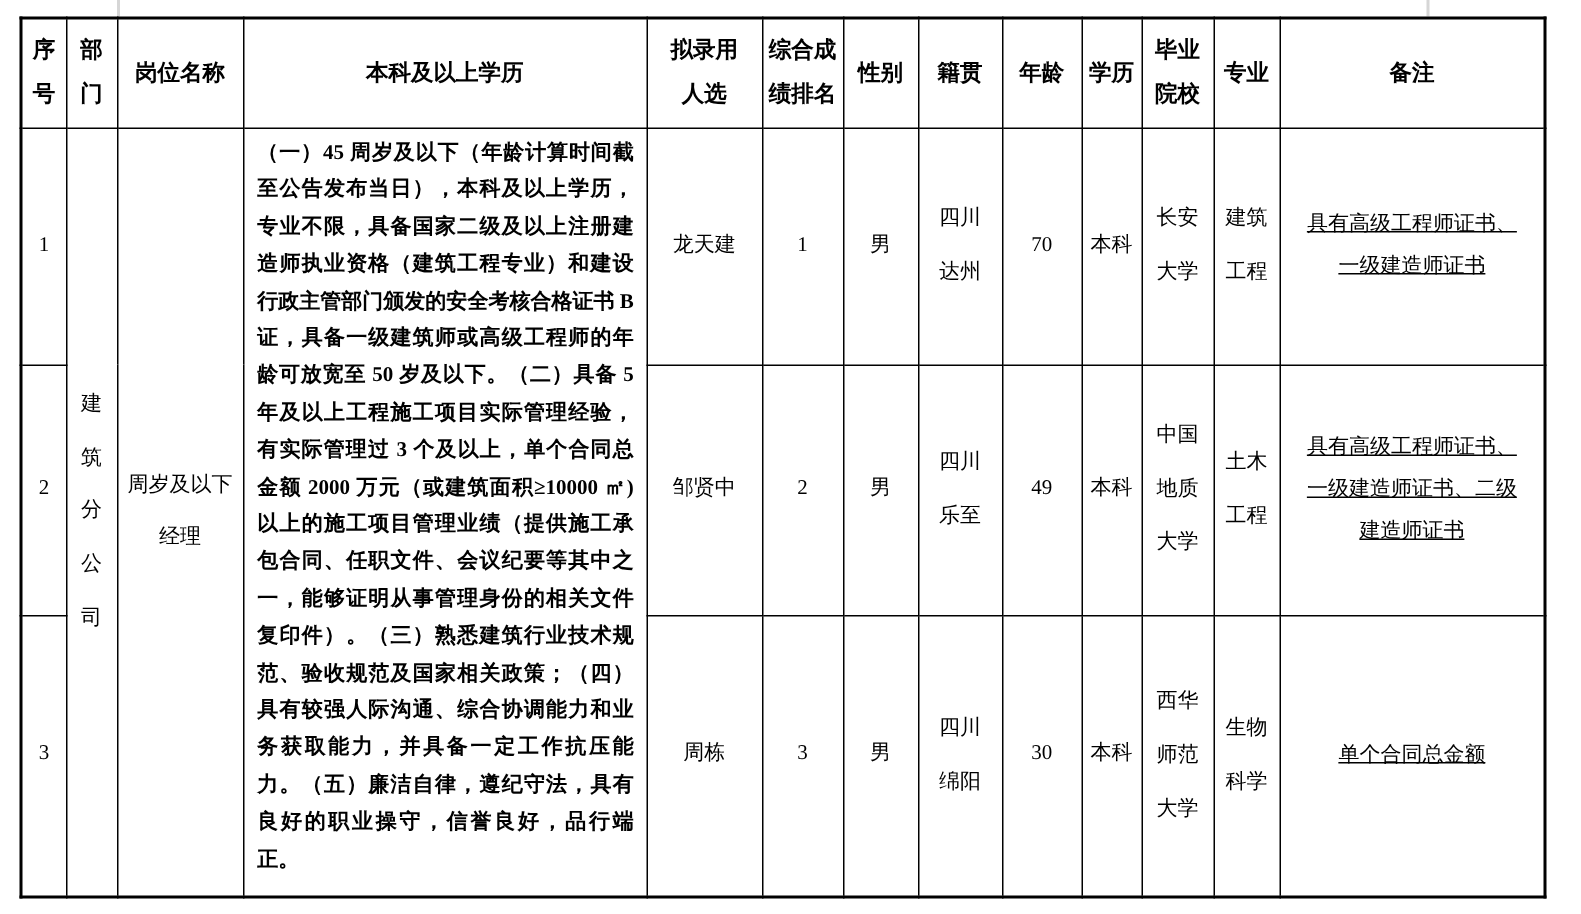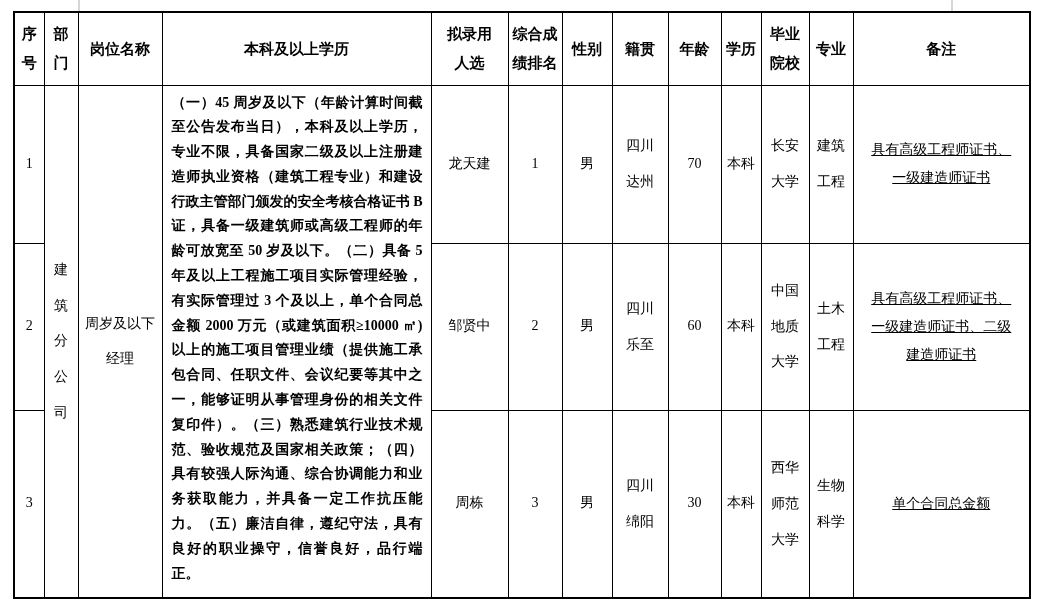--- a/index.html
+++ b/index.html
@@ -105,21 +105,21 @@
         <td class="pre remark-cell">具有高级工程师证书、
 一级建造师证书</td>
       </tr>
       <tr class="r2">
         <td>2</td>
         <td>邹贤中</td>
         <td>2</td>
         <td>男</td>
         <td class="pre lh-wide">四川
 乐至</td>
-        <td>60</td>
+        <td>49</td>
         <td>本科</td>
         <td class="pre lh-wide">中国
 地质
 大学</td>
         <td class="pre lh-wide">土木
 工程</td>
         <td class="pre remark-cell">具有高级工程师证书、
 一级建造师证书、二级
 建造师证书</td>
       </tr>

